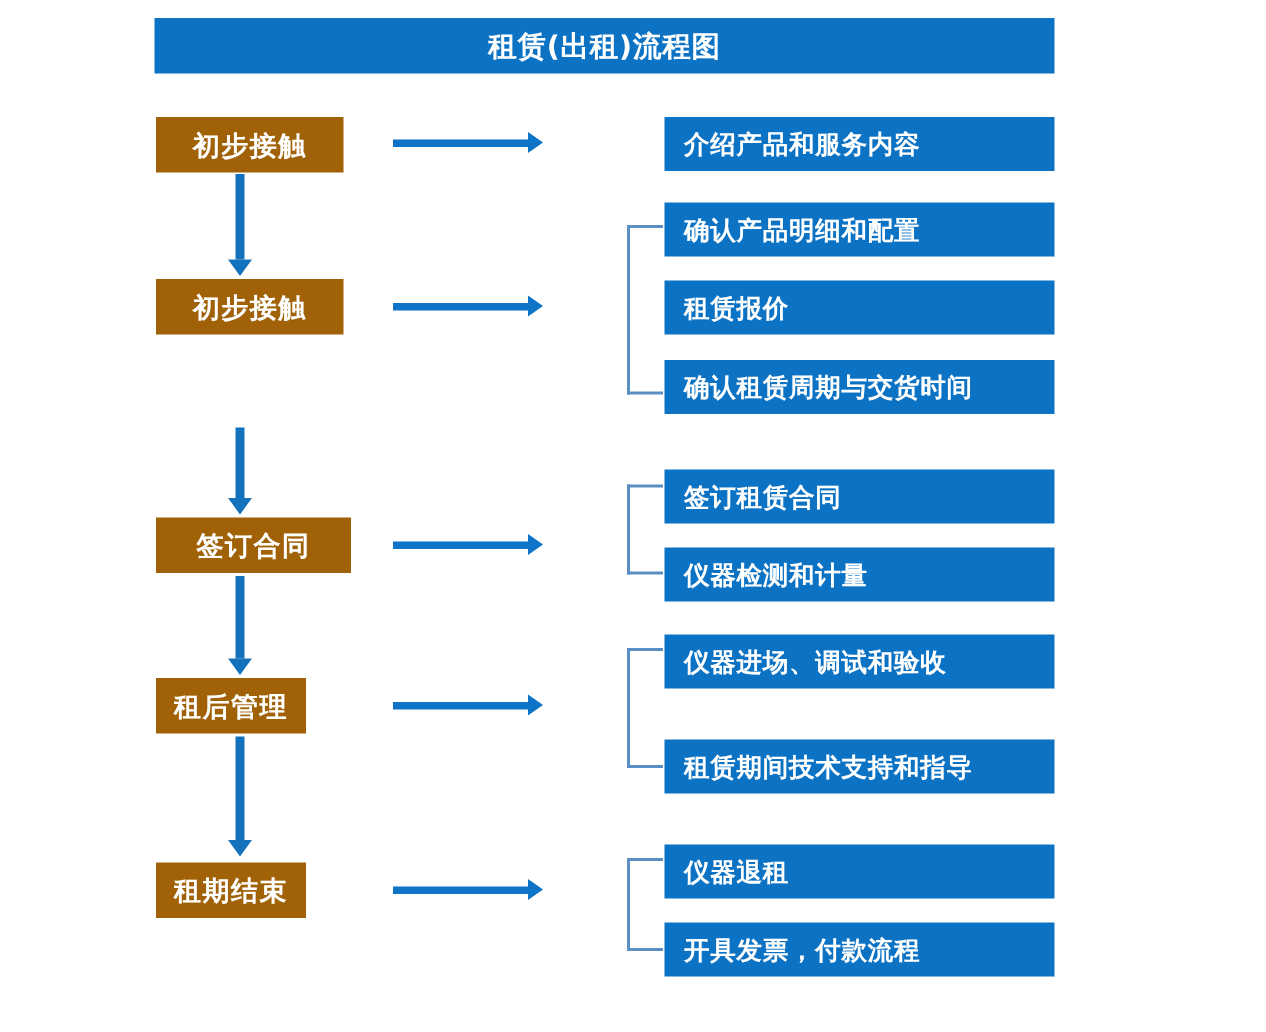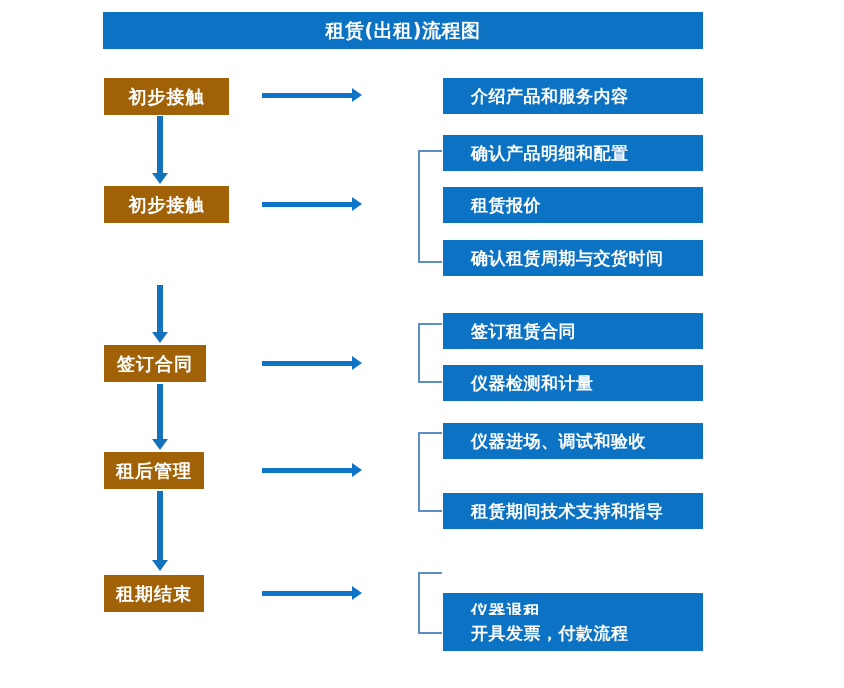--- a/index.html
+++ b/index.html
@@ -56,21 +56,21 @@
     position: absolute;
     left: 443px;
     width: 260px;
     height: 36px;
     background: #0b72c4;
     color: #ffffff;
     display: flex;
     align-items: center;
     font-size: 17px;
     font-weight: bold;
-    padding-left: 28px;
+    padding-left: 13px;
     box-sizing: border-box;
     white-space: nowrap;
     letter-spacing: 0.5px;
   }
 
   
   .arrow-h {
     position: absolute;
     height: 14px;
   }
@@ -124,34 +124,34 @@
 </head>
 <body>
 
 <div id="canvas">
 
   <div class="title-bar">租赁(出租)流程图</div>
 
   <div id="stages">
       <div class="stage-box" style="left: 104px; top: 78px; width: 125px;">初步接触</div>
       <div class="stage-box" style="left: 104px; top: 186px; width: 125px;">初步接触</div>
-      <div class="stage-box" style="left: 104px; top: 345px; width: 102px;">签订合同</div>
+      <div class="stage-box" style="left: 104px; top: 345px; width: 130px;">签订合同</div>
       <div class="stage-box" style="left: 104px; top: 452px; width: 100px;">租后管理</div>
       <div class="stage-box" style="left: 104px; top: 575px; width: 100px;">租期结束</div>
     </div>
   <div id="details">
       <div class="detail-box" style="top: 78px;">介绍产品和服务内容</div>
       <div class="detail-box" style="top: 135px;">确认产品明细和配置</div>
       <div class="detail-box" style="top: 187px;">租赁报价</div>
       <div class="detail-box" style="top: 240px;">确认租赁周期与交货时间</div>
       <div class="detail-box" style="top: 313px;">签订租赁合同</div>
       <div class="detail-box" style="top: 365px;">仪器检测和计量</div>
       <div class="detail-box" style="top: 423px;">仪器进场、调试和验收</div>
       <div class="detail-box" style="top: 493px;">租赁期间技术支持和指导</div>
-      <div class="detail-box" style="top: 593px;">仪器退租</div>
+      <div class="detail-box" style="top: 563px;">仪器退租</div>
       <div class="detail-box" style="top: 615px;">开具发票，付款流程</div>
     </div>
   <div id="arrows-h">
       <div class="arrow-h" style="left: 262px; top: 88px; width: 100px;">
         <div class="shaft" style="width: 90px;"></div>
         <div class="head" style="left: 90px;"></div>
       </div>
       <div class="arrow-h" style="left: 262px; top: 197px; width: 100px;">
         <div class="shaft" style="width: 90px;"></div>
         <div class="head" style="left: 90px;"></div>

